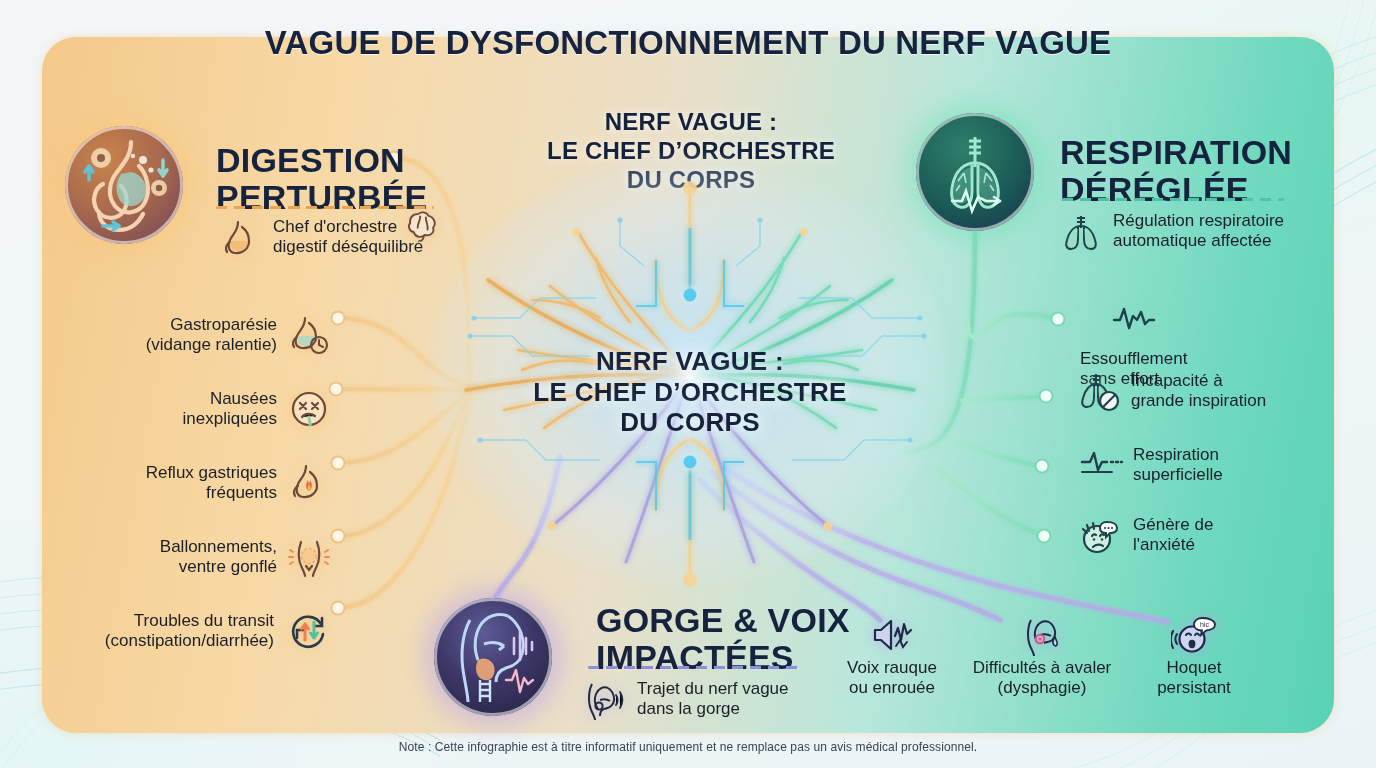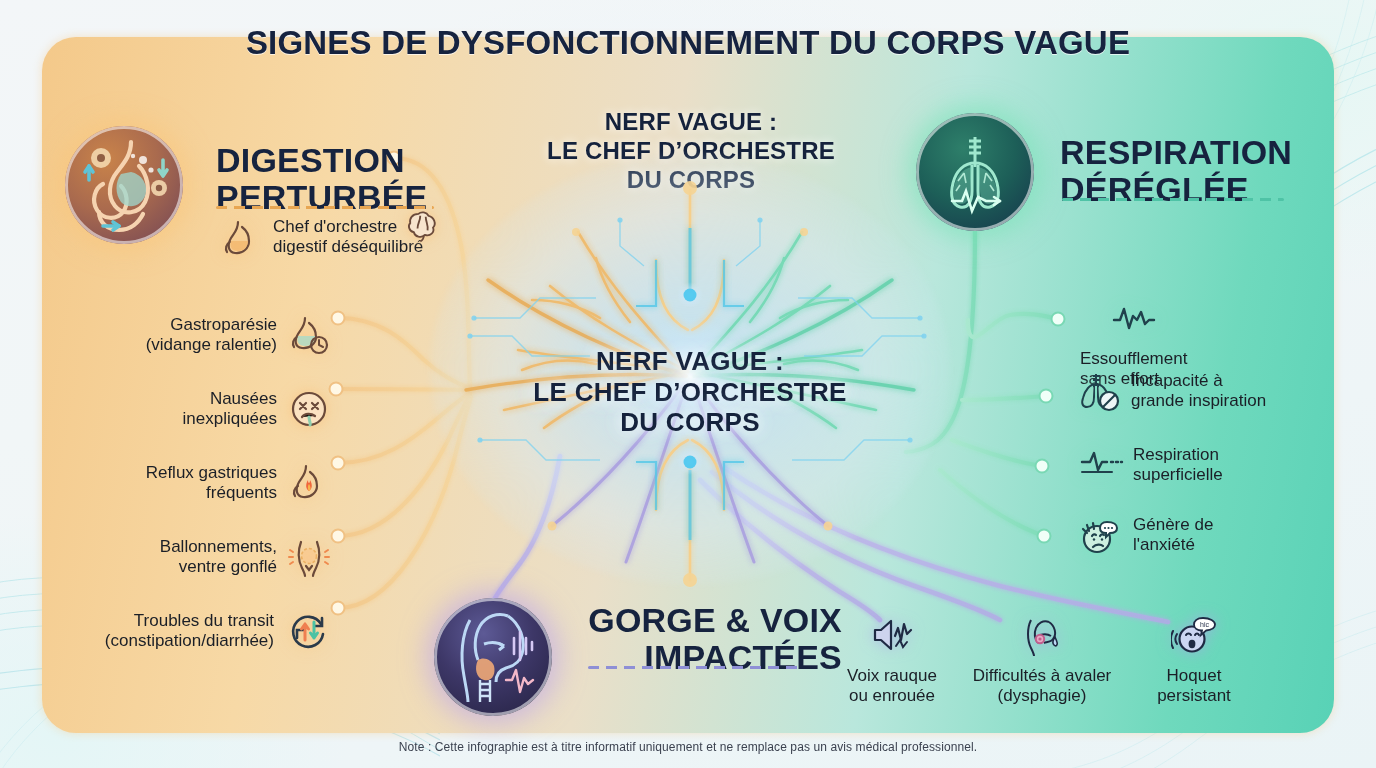--- a/index.html
+++ b/index.html
@@ -93,21 +93,21 @@
     box-shadow: 0 0 26px 8px rgba(186,164,237,.6);
   }
   .hub svg { position: absolute; inset: 0; }
 
   
   .item { position: absolute; display: flex; align-items: center; gap: 9px; }
   .item .txt { color: #1b1f27; font-size: 17px; line-height: 1.18; font-weight: 400; white-space: pre-line; }
   .item.right .txt { text-align: left; }
   .item.left { flex-direction: row; margin-top: 20px; }
   .item.left .txt { text-align: right; }
-  .item.below { flex-direction: column; gap: 8px; }
+  .item.below { flex-direction: column; gap: 0; }
   .item.below .txt { text-align: center; }
   .ico { flex: 0 0 auto; width: 46px; height: 46px; position: relative; }
   .ico svg { width: 100%; height: 100%; display: block; }
   .ico.warm { filter: drop-shadow(0 0 7px rgba(250,190,120,.65)); }
   .ico.cool { filter: drop-shadow(0 0 7px rgba(120,226,190,.6)); }
   .ico.violet { filter: drop-shadow(0 0 7px rgba(175,160,235,.6)); }
 
   
   #links { position: absolute; inset: 0; pointer-events: none; }
 
@@ -161,21 +161,21 @@
   <svg class="waves" id="waves-br" viewBox="0 0 330 230" fill="none">
     <g stroke="#a8e2e8" stroke-width=".9" opacity=".55">
       <path d="M330 60 C260 80 190 120 130 165 C90 194 50 214 0 224"></path>
       <path d="M330 76 C262 96 192 136 132 181 C92 210 52 230 0 240"></path>
       <path d="M330 92 C264 112 194 152 134 197 C94 226 54 246 0 256"></path>
     </g>
   </svg>
 
   <div id="frame"></div>
 
-  <div id="main-title">SIGNES DE DYSFONCTIONNEMENT DU CORPS VAGUE</div>
+  <div id="main-title">VAGUE DE DYSFONCTIONNEMENT DU NERF VAGUE</div>
 
   <div id="center-head" style="left:456px;top:108px;width:470px;">NERF VAGUE :<br>LE CHEF D’ORCHESTRE<br>DU CORPS</div>
 
   <svg id="links" viewBox="0 0 1376 768" fill="none">
     <defs>
       <linearGradient id="gOrange" x1="0" y1="0" x2="1" y2="0">
         <stop offset="0" stop-color="#f3c98c"></stop>
           <stop offset="1" stop-color="#f6d79f"></stop>
       </linearGradient>
       <linearGradient id="gGreen" x1="1" y1="0" x2="0" y2="0">
@@ -494,20 +494,37 @@
         <path d="M70 60 L76 68 M70 60 L68 70 M74 72 L78 78"></path>
       </g>
       <path d="M36 88 L46 88 L50 78 L56 98 L62 84 L70 88 L84 88" fill="none" stroke="#d9fff0" stroke-width="2.6" stroke-linecap="round"></path>
       <path d="M84 88 l-6 -4 M84 88 l-6 4" fill="none" stroke="#d9fff0" stroke-width="2.6" stroke-linecap="round"></path>
     </svg>
   </div>
 
   <div class="sec-head" style="left:1060px;top:134px;width:250px;">RESPIRATION<br>DÉRÉGLÉE</div>
   <div class="sec-rule rule-green" style="left:1062px;top:198px;width:222px;"></div>
 
+  <div class="item right" style="left:1058px;top:208px;">
+    <span class="ico cool">
+      <svg viewBox="0 0 46 46">
+          <g fill="none" stroke="#20414c" stroke-width="2">
+        <path d="M23 8 L23 20"></path>
+            <path d="M19 10 L27 10 M19 14 L27 14"></path>
+        <path d="M23 18 C16 18 11 24 9 32 C7 38 9 41 13 41 C18 41 20 37 20 31 L20 19"></path>
+        <path d="M23 18 C30 18 35 24 37 32 C39 38 37 41 33 41 C28 41 26 37 26 31 L26 19"></path>
+          </g>
+        <g fill="#9ddcc6" opacity=".6">
+            <path d="M20 21 C14 23 11 28 10 34 C9 38 11 39 14 39 C17 39 19 36 19 31 Z"></path>
+        <path d="M26 21 C32 23 35 28 36 34 C37 38 35 39 32 39 C29 39 27 36 27 31 Z"></path>
+          </g>
+        </svg>
+    </span>
+    <span class="txt">Régulation respiratoire<br>automatique affectée</span>
+  </div>
 
   <div class="item right" style="left:1080px;top:294px;flex-direction:column;">
     <span class="ico cool">
       <svg viewBox="0 0 46 46">
         <path d="M3 26 L9 26 L13 15 L18 34 L22 22 L26 26 L30 18 L34 30 L38 26 L43 26" fill="none" stroke="#20414c" stroke-width="2.4" stroke-linecap="round" stroke-linejoin="round"></path>
       </svg>
     </span>
     <span class="txt">Essoufflement<br>sans effort</span>
   </div>
 
@@ -579,23 +596,41 @@
         <path d="M46 86 L56 86 M46 92 L56 92 M46 98 L56 98"></path>
         <path d="M46 82 L46 104 M56 82 L56 104"></path>
       </g>
       <g stroke="#d6c9f5" stroke-width="2.6" stroke-linecap="round">
         <path d="M80 40 L80 56 M86 34 L86 62 M92 40 L92 56 M98 44 L98 52"></path>
       </g>
       <path d="M72 82 L78 82 L82 72 L86 94 L90 80 L94 86 L99 82" fill="none" stroke="#f3b8c9" stroke-width="2.4" stroke-linecap="round" stroke-linejoin="round"></path>
     </svg>
   </div>
 
-  <div class="sec-head" style="left:582px;top:602px;width:260px;text-align:right;">GORGE &amp; VOIX<br>IMPACTÉES</div>
+  <div class="sec-head" style="left:596px;top:602px;width:260px;text-align:left;">GORGE &amp; VOIX<br>IMPACTÉES</div>
   <div class="sec-rule rule-purple" style="left:588px;top:666px;width:212px;"></div>
 
+  <div class="item right" style="left:582px;top:676px;">
+    <span class="ico violet">
+      <svg viewBox="0 0 46 46">
+          <g fill="none" stroke="#1f2a44" stroke-width="2">
+        <path d="M10 8 C6 16 6 28 10 36 C12 40 13 42 13 44"></path>
+        <path d="M26 12 C32 16 34 24 30 29 C28 32 25 32 22 33 C19 34 18 36 18 40"></path>
+        <path d="M26 12 C21 10 16 13 14 18 C12 23 13 29 16 33"></path>
+        <path d="M18 24 C21 23 25 23 28 25"></path>
+          </g>
+        <circle cx="17" cy="30" r="3.6" fill="none" stroke="#1f2a44" stroke-width="2"></circle>
+        <g stroke="#1f2a44" stroke-width="1.8" stroke-linecap="round">
+          <path d="M34 19 C36 22 36 26 34 29"></path>
+            <path d="M38 16 C41 21 41 27 38 32"></path>
+          </g>
+        </svg>
+    </span>
+    <span class="txt">Trajet du nerf vague<br>dans la gorge</span>
+  </div>
 
   <div class="item below" style="left:836px;top:612px;width:112px;">
     <span class="ico violet">
       <svg viewBox="0 0 46 46">
         <path d="M6 18 L12 18 L22 9 L22 37 L12 28 L6 28 Z" fill="#cdd4ee" stroke="#1f2a44" stroke-width="2.2" stroke-linejoin="round"></path>
         <path d="M26 24 L29 16 L32 28 L35 12 L38 22 L42 18" fill="none" stroke="#1f2a44" stroke-width="2.2" stroke-linecap="round" stroke-linejoin="round"></path>
         <path d="M27 34 L31 28 L34 35 L38 30" fill="none" stroke="#1f2a44" stroke-width="2" stroke-linecap="round"></path>
       </svg>
     </span>
     <span class="txt">Voix rauque<br>ou enrouée</span>

